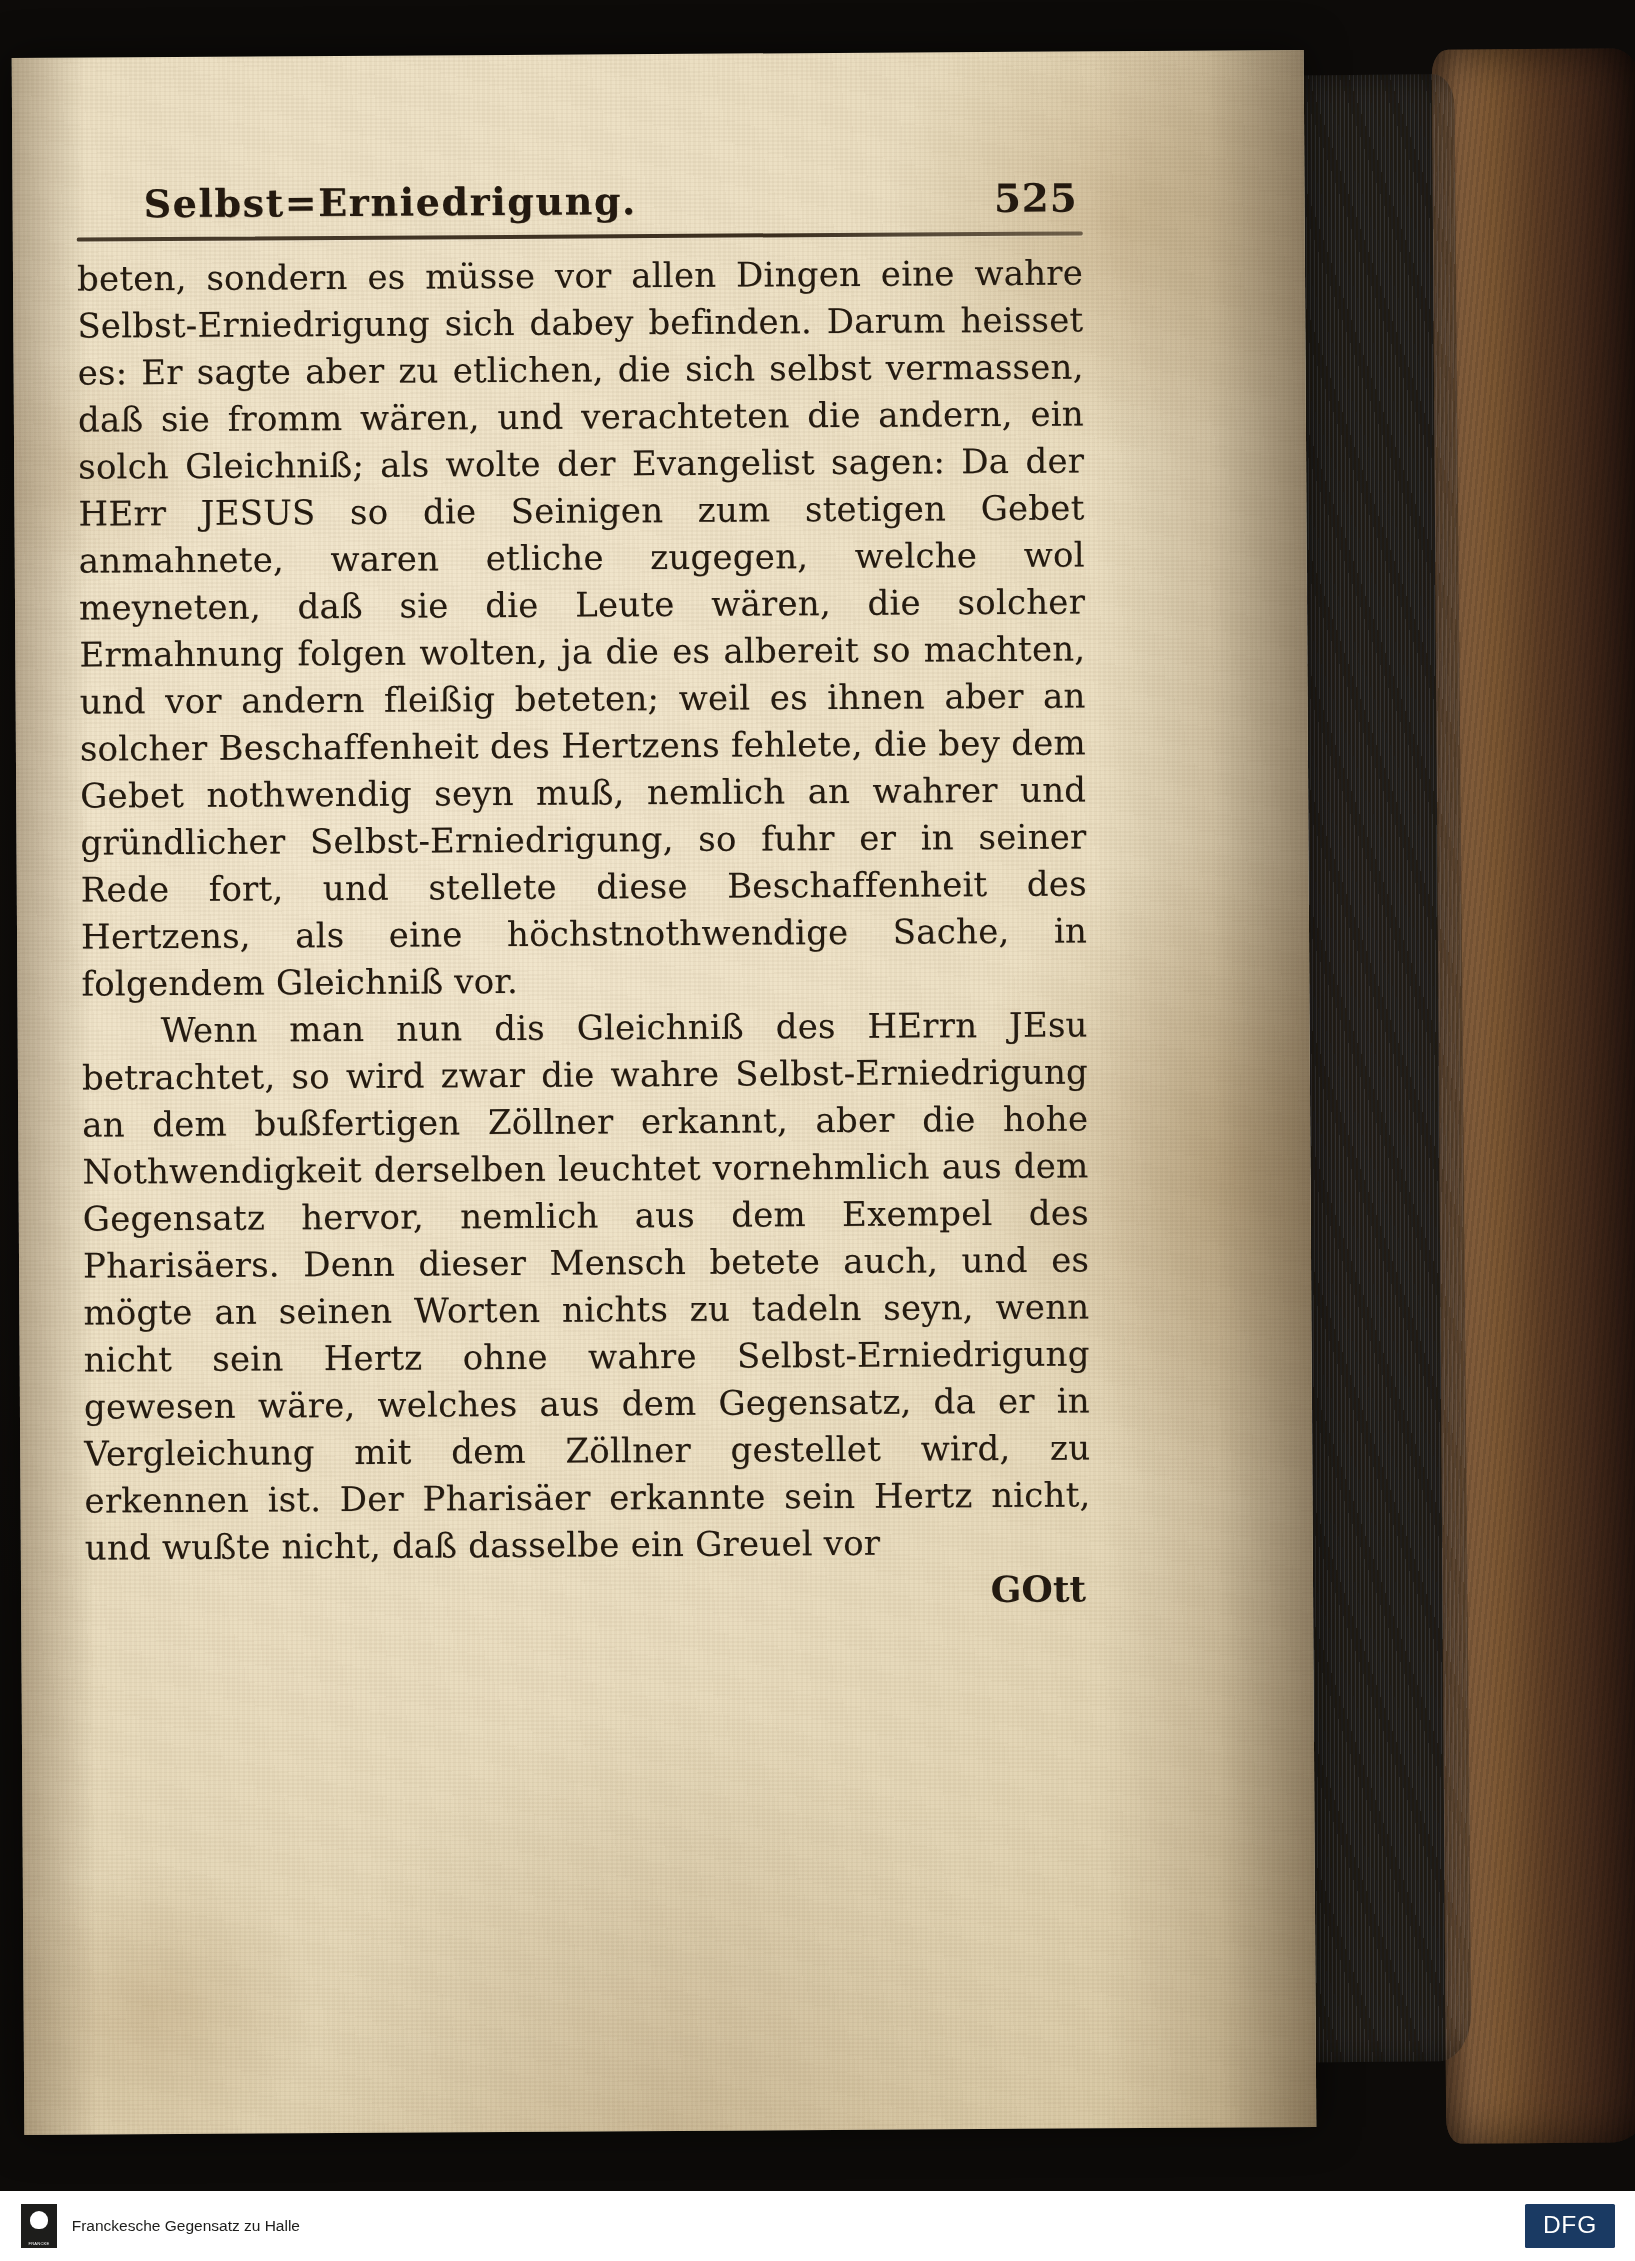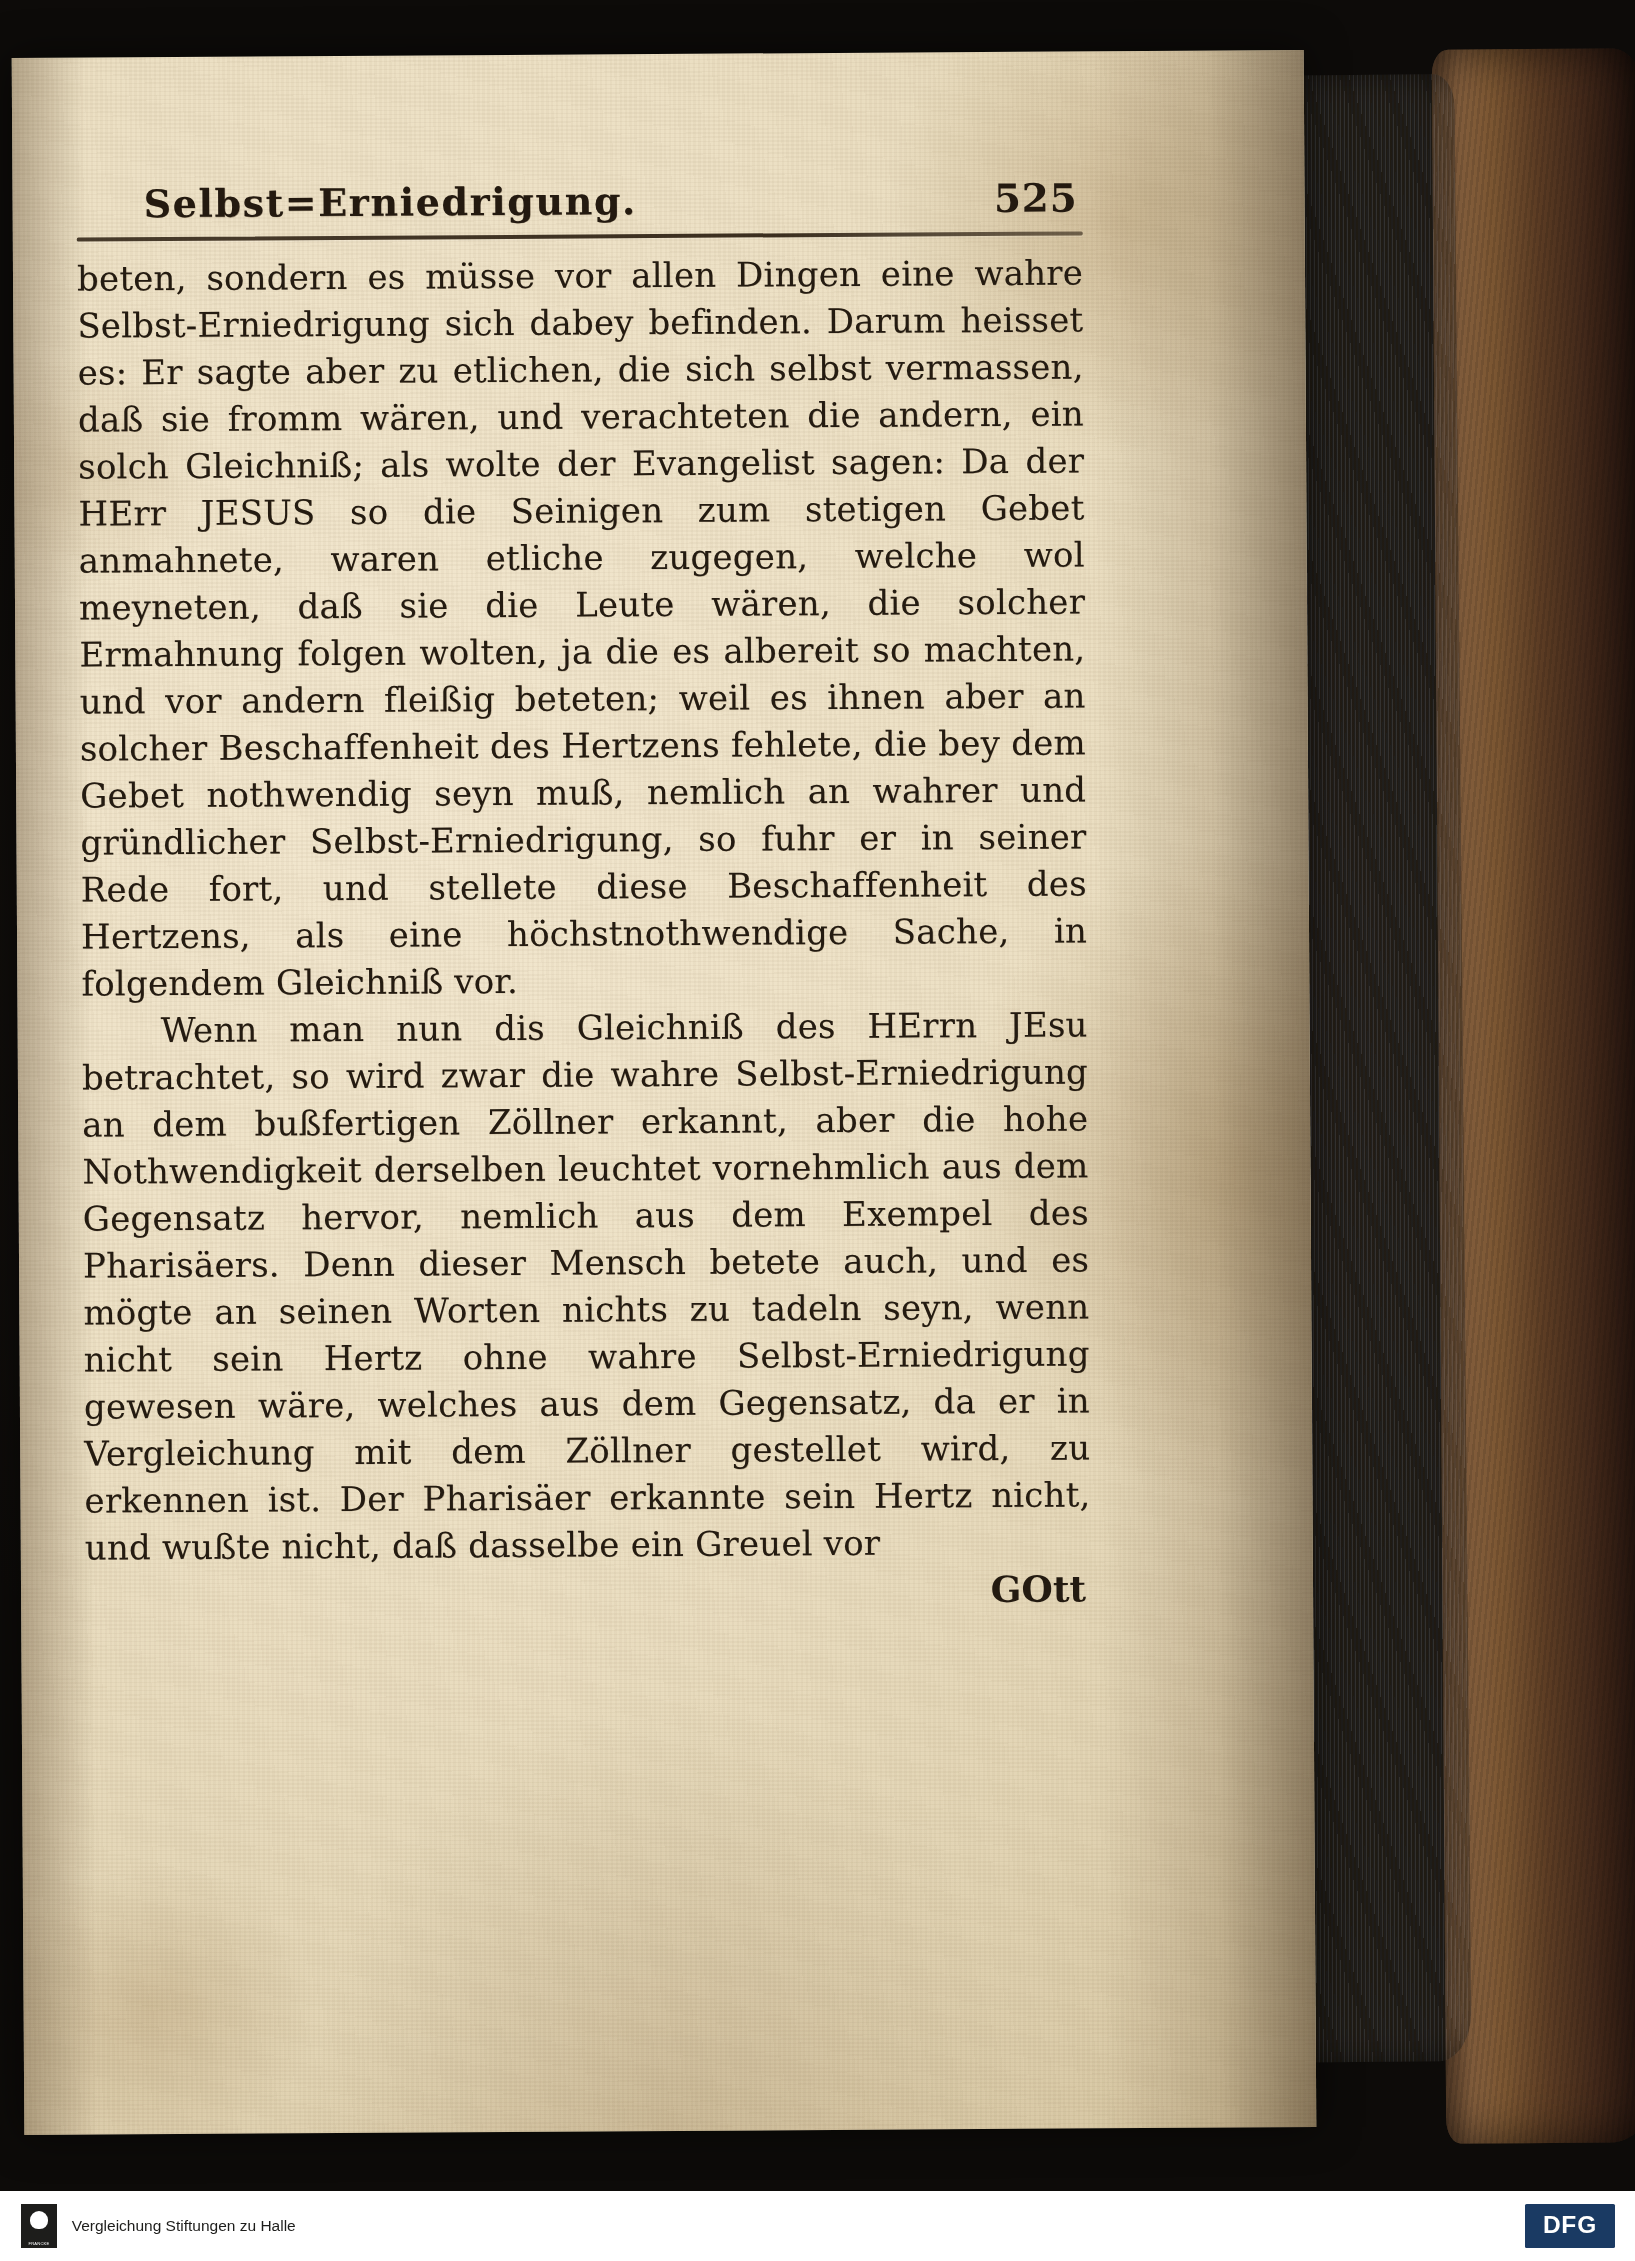--- a/index.html
+++ b/index.html
@@ -281,21 +281,21 @@
   }
   .footer-text {
     font-family: "Liberation Sans", sans-serif;
     font-size: 15.5px;
     color: #1d1d1b;
   }
   .logo-dfg {
     background: #1a3a63;
     color: #ffffff;
     font-family: "Liberation Sans", sans-serif;
-    font-weight: 700;
+    font-weight: 400;
     font-size: 24.5px;
     letter-spacing: 0.8px;
     padding: 7.4px 18px 9px 18px;
     border-radius: 1.6px;
   }
 </style>
 </head>
 <body>
 
 <div class="scan-root">
@@ -332,19 +332,19 @@
     <div class="showthrough"></div>
 
   </div>
 
   <div class="footer-bar">
     <div class="footer-left">
       <div class="logo-franckesche">
         <div class="bird"></div>
         <div class="caption">FRANCKE</div>
       </div>
-      <div class="footer-text">Vergleichung Stiftungen zu Halle</div>
+      <div class="footer-text">Franckesche Gegensatz zu Halle</div>
     </div>
     <div class="logo-dfg">DFG</div>
   </div>
 
 </div>
 
 
 </body></html>

